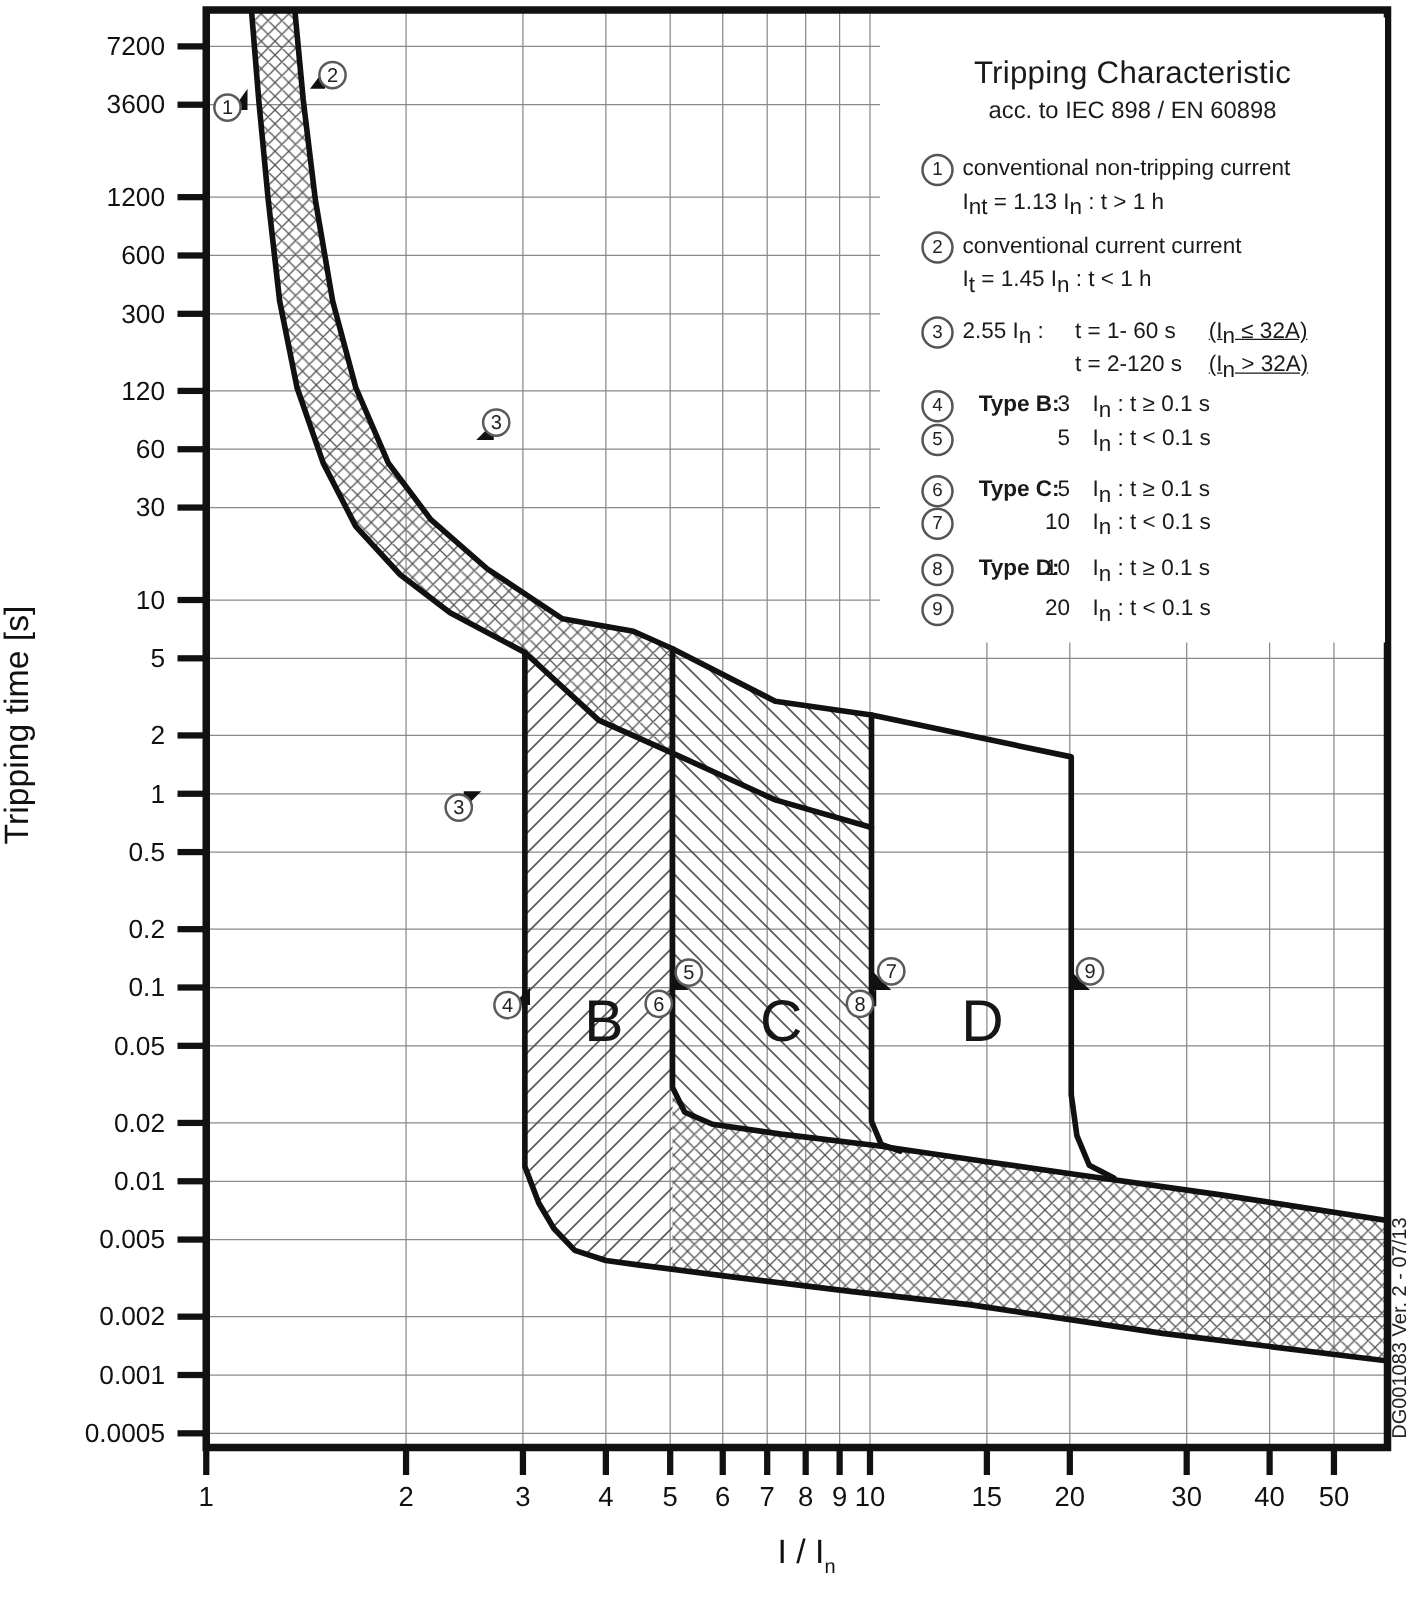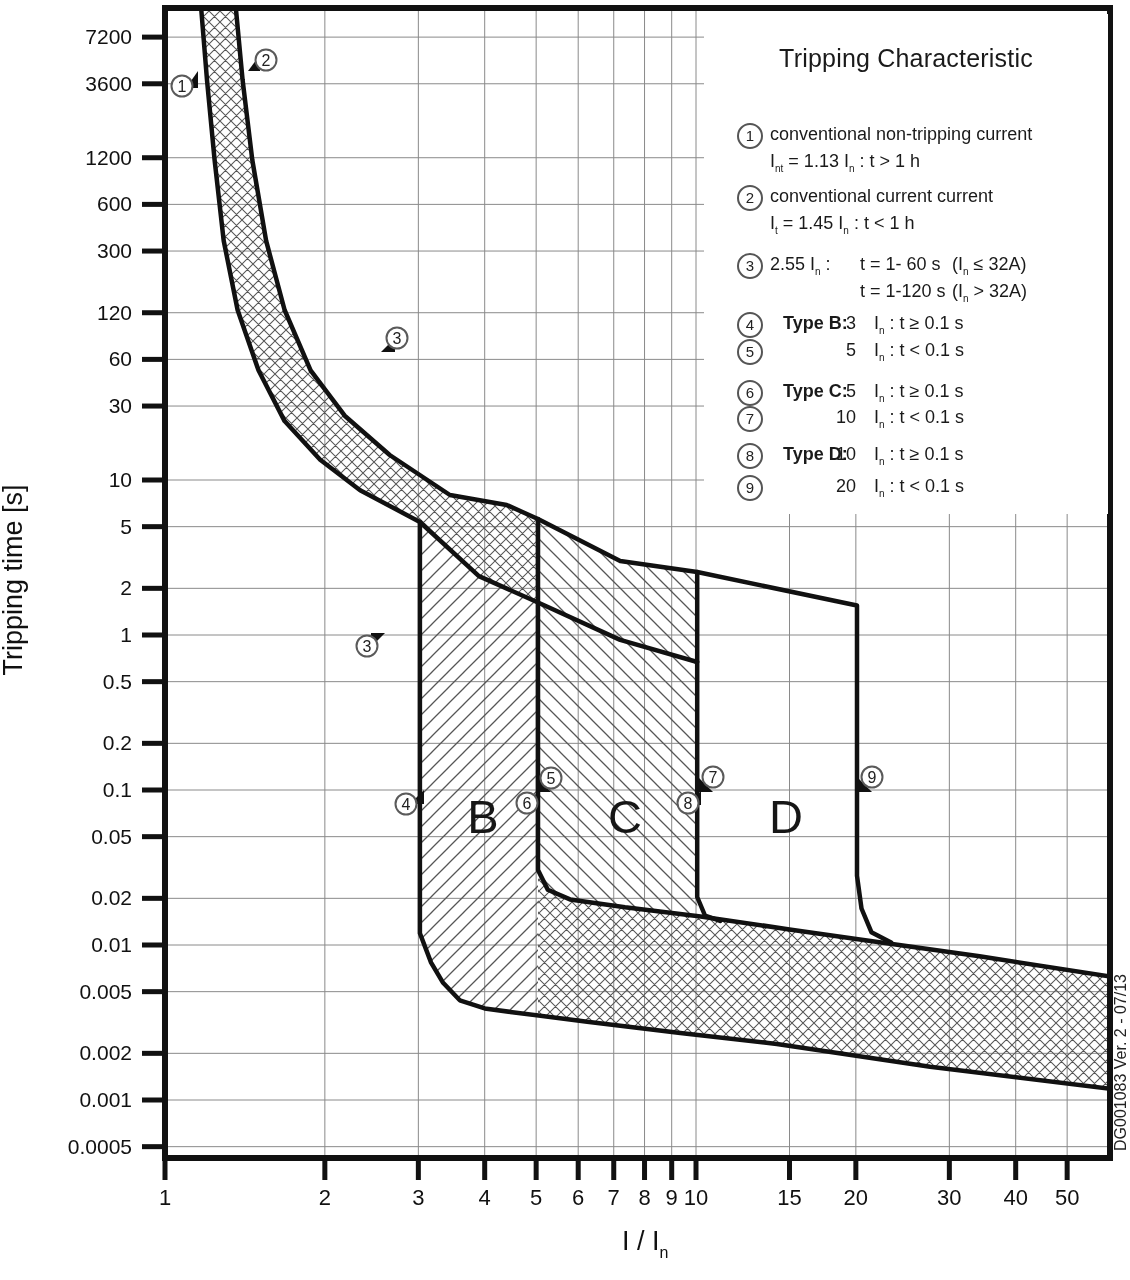--- a/index.html
+++ b/index.html
@@ -15,22 +15,22 @@
   .lg-sub{position:absolute;top:64px;left:0;width:100%;text-align:center;font-size:19px;}
   .lg-row{position:absolute;left:0;width:100%;height:58px;font-size:18px;}
   .lg-circ{position:absolute;left:33px;top:0;width:22px;height:22px;border:2px solid #555;
            border-radius:50%;text-align:center;line-height:21px;font-size:15px;
            background:#fff;color:#222;}
   .lg-text,.lg-col{position:absolute;left:66px;top:1px;white-space:nowrap;}
   .lg-type{position:absolute;left:79px;top:1px;white-space:nowrap;font-weight:bold;}
   .lg-num{position:absolute;left:124px;top:1px;width:28px;text-align:right;}
   .lg-rest{position:absolute;left:170px;top:1px;white-space:nowrap;}
   .lg-time{position:absolute;left:156px;white-space:nowrap;text-align:right;}
-  .lg-paren{position:absolute;left:248px;white-space:nowrap;}
-  .legend sub{font-size:10px;line-height:0;}
+  .lg-paren{position:absolute;left:263px;white-space:nowrap;text-decoration:underline;}
+  .legend sub{font-size:18px;line-height:0;}
   
   .sidenote{position:absolute;left:1112px;top:1151px;width:220px;
             transform:rotate(-90deg);transform-origin:0 0;
             font-size:16px;color:#222;white-space:nowrap;}
 </style>
 </head>
 <body>
 
 <div id="stage">
   <svg id="chart" width="1130" height="1280" viewBox="0 0 1130 1280">
@@ -214,37 +214,38 @@
         <circle cx="688" cy="803" r="10.5" fill="#fff" stroke="#5a5a5a" stroke-width="2"></circle>
         <text x="688" y="808.5" text-anchor="middle" font-size="16" fill="#222">8</text>
         <polygon points="858,792 872,792 858,778" fill="#111"></polygon>
         <circle cx="872" cy="777" r="10.5" fill="#fff" stroke="#5a5a5a" stroke-width="2"></circle>
         <text x="872" y="782.5" text-anchor="middle" font-size="16" fill="#222">9</text>
       </g>
     </svg>
 
   <div class="legend">
     <div class="lg-title">Tripping Characteristic</div>
+    <div class="lg-sub">acc. to IEC 898 / EN 60898</div>
     <div>
         <div class="lg-row" style="top: 109px;">
           <span class="lg-circ">1</span>
           <span class="lg-text">conventional non-tripping current</span>
           <span class="lg-text" style="top:28px">I<sub>nt</sub> = 1.13 I<sub>n</sub> :  t &gt; 1 h</span>
         </div>
         <div class="lg-row" style="top: 171px;">
           <span class="lg-circ">2</span>
           <span class="lg-text">conventional current current</span>
           <span class="lg-text" style="top:28px">I<sub>t</sub> = 1.45 I<sub>n</sub> :  t &lt; 1 h</span>
         </div>
         <div class="lg-row" style="top: 239px;">
           <span class="lg-circ">3</span>
           <span class="lg-col">2.55 I<sub>n</sub> :</span>
           <span class="lg-time" style="top:1px">t = 1- 60 s</span>
           <span class="lg-paren" style="top:1px">(I<sub>n</sub> ≤ 32A)</span>
-          <span class="lg-time" style="top:28px">t = 1-120 s</span>
+          <span class="lg-time" style="top:28px">t = 2-120 s</span>
           <span class="lg-paren" style="top:28px">(I<sub>n</sub> &gt; 32A)</span>
         </div>
         <div class="lg-row" style="top: 298px;">
           <span class="lg-circ">4</span>
           <span class="lg-type">Type B:</span>
           <span class="lg-num">3</span>
           <span class="lg-rest">I<sub>n</sub>  : t ≥ 0.1 s</span>
         </div>
         <div class="lg-row" style="top: 325px;">
           <span class="lg-circ">5</span>

